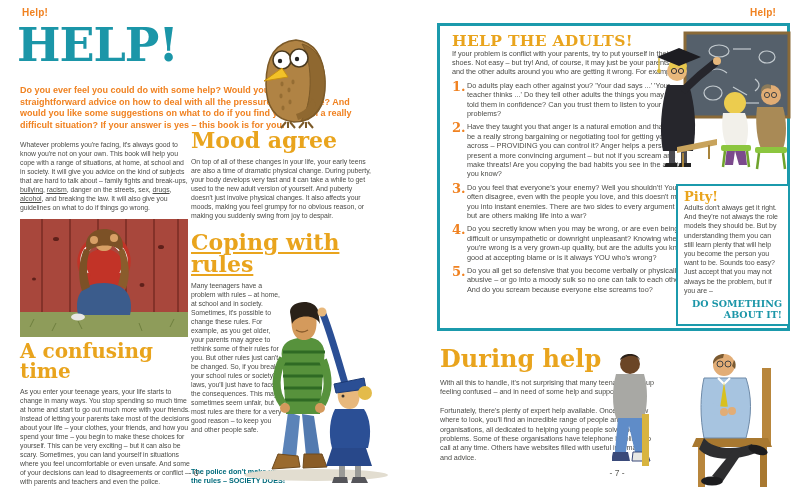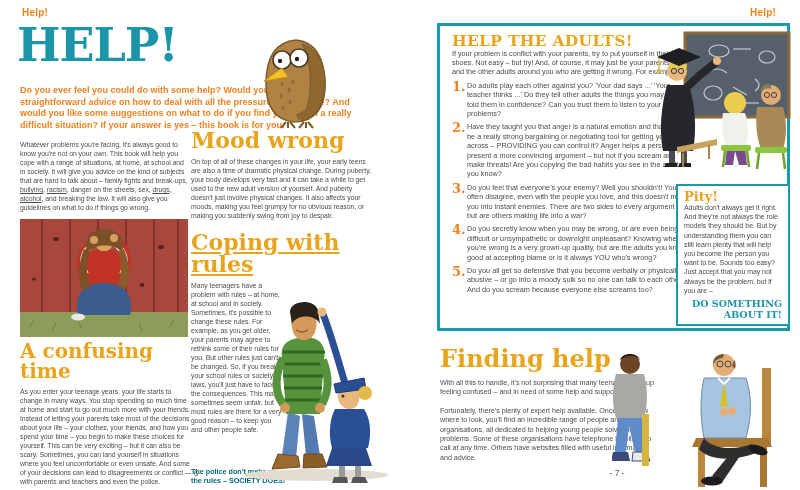--- a/index.html
+++ b/index.html
@@ -111,21 +111,21 @@
         <circle cx="74" cy="21" r="4" fill="#d8a066"></circle>
           <circle cx="94" cy="19" r="4" fill="#d8a066"></circle>
         <ellipse cx="58" cy="98" rx="7" ry="3.5" fill="#e8e8e4"></ellipse>
       </svg>
     </div>
     <h2 class="gold-h" style="font-size:20px;margin-top:4px;">A confusing time</h2>
     <p class="body-txt" style="margin:6px 0 0 0;">As you enter your teenage years, your life starts to change in many ways. You stop spending so much time at home and start to go out much more with your friends. Instead of letting your parents take most of the decisions about your life – your clothes, your friends, and how you spend your time – you begin to make these choices for yourself. This can be very exciting – but it can also be scary. Sometimes, you can land yourself in situations where you feel uncomfortable or even unsafe. And some of your decisions can lead to disagreements or conflict – with parents and teachers and even the police.</p>
   </div>
 
   <div class="abs" style="left:191px;top:129px;width:184px;">
-    <h2 class="gold-h" style="font-size:22px;">Mood wrong</h2>
+    <h2 class="gold-h" style="font-size:22px;">Mood agree</h2>
     <p class="body-txt" style="margin:6px 0 0 0;">On top of all of these changes in your life, your early teens are also a time of dramatic physical change. During puberty, your body develops very fast and it can take a while to get used to the new adult version of yourself. And puberty doesn't just involve physical changes. It also affects your moods, making you feel grumpy for no obvious reason, or making you suddenly swing from joy to despair.</p>
     <h2 class="gold-h" style="font-size:22px;margin-top:11px;text-decoration:underline;">Coping with rules</h2>
     <div style="margin-top:6px;">
       <div class="float-spacer"></div>
       <p class="body-txt" style="margin:0;">Many teenagers have a problem with rules – at home, at school and in society. Sometimes, it's possible to change these rules. For example, as you get older, your parents may agree to rethink some of their rules for you. But other rules just can't be changed. So, if you break your school rules or society's laws, you'll just have to face the consequences. This may sometimes seem unfair, but most rules are there for a very good reason – to keep you and other people safe.</p>
     </div>
   </div>
 
   <div class="abs" style="left:236px;top:296px;z-index:2;">
     <svg width="158" height="188" viewBox="0 0 158 188">
@@ -245,21 +245,21 @@
     </svg>
   </div>
 
   <div class="abs pity" style="left:676px;top:184px;width:114px;min-height:140px;">
     <h3 class="gold-h pity-h">Pity!</h3>
     <p class="body-txt pity-b" style="margin:0;">Adults don't always get it right.  And they're not always the role models they should be. But by understanding them you can still learn plenty that will help you become the person you want to be. Sounds too easy? Just accept that you may not always be the problem, but if you are –</p>
     <div class="pity-cta">DO SOMETHING ABOUT IT!</div>
   </div>
 
   <div class="abs" style="left:440px;top:347px;width:214px;">
-    <h2 class="gold-h" style="font-size:24px;">Finding help</h2>
+    <h2 class="gold-h" style="font-size:24px;">During help</h2>
     <p class="body-txt" style="margin:7px 0 0 0;font-size:7.2px;line-height:9.4px;">With all this to handle, it's not surprising that many teenagers end up feeling confused – and in need of some help and support.</p>
     <p class="body-txt" style="margin:9px 0 0 0;font-size:7.2px;line-height:9.4px;">Fortunately, there's plenty of expert help available. Once you know where to look, you'll find an incredible range of people and organisations, all dedicated to helping young people solve their problems. Some of these organisations have telephone helplines to call at any time. Others have websites filled with useful information and advice.</p>
   </div>
 
   <div class="abs" style="left:612px;top:352px;">
     <svg width="186" height="138" viewBox="0 0 186 138">
 
       <circle cx="18" cy="12" r="10" fill="#6b4526"></circle>
       <path d="M8 8 C10 0 26 0 28 8 L26 6 C20 2 14 4 8 8 Z" fill="#2a2018"></path>
       <path d="M4 22 C0 36 0 54 4 66 L32 66 C36 52 36 36 32 22 Z" fill="#a8a8a4"></path>

